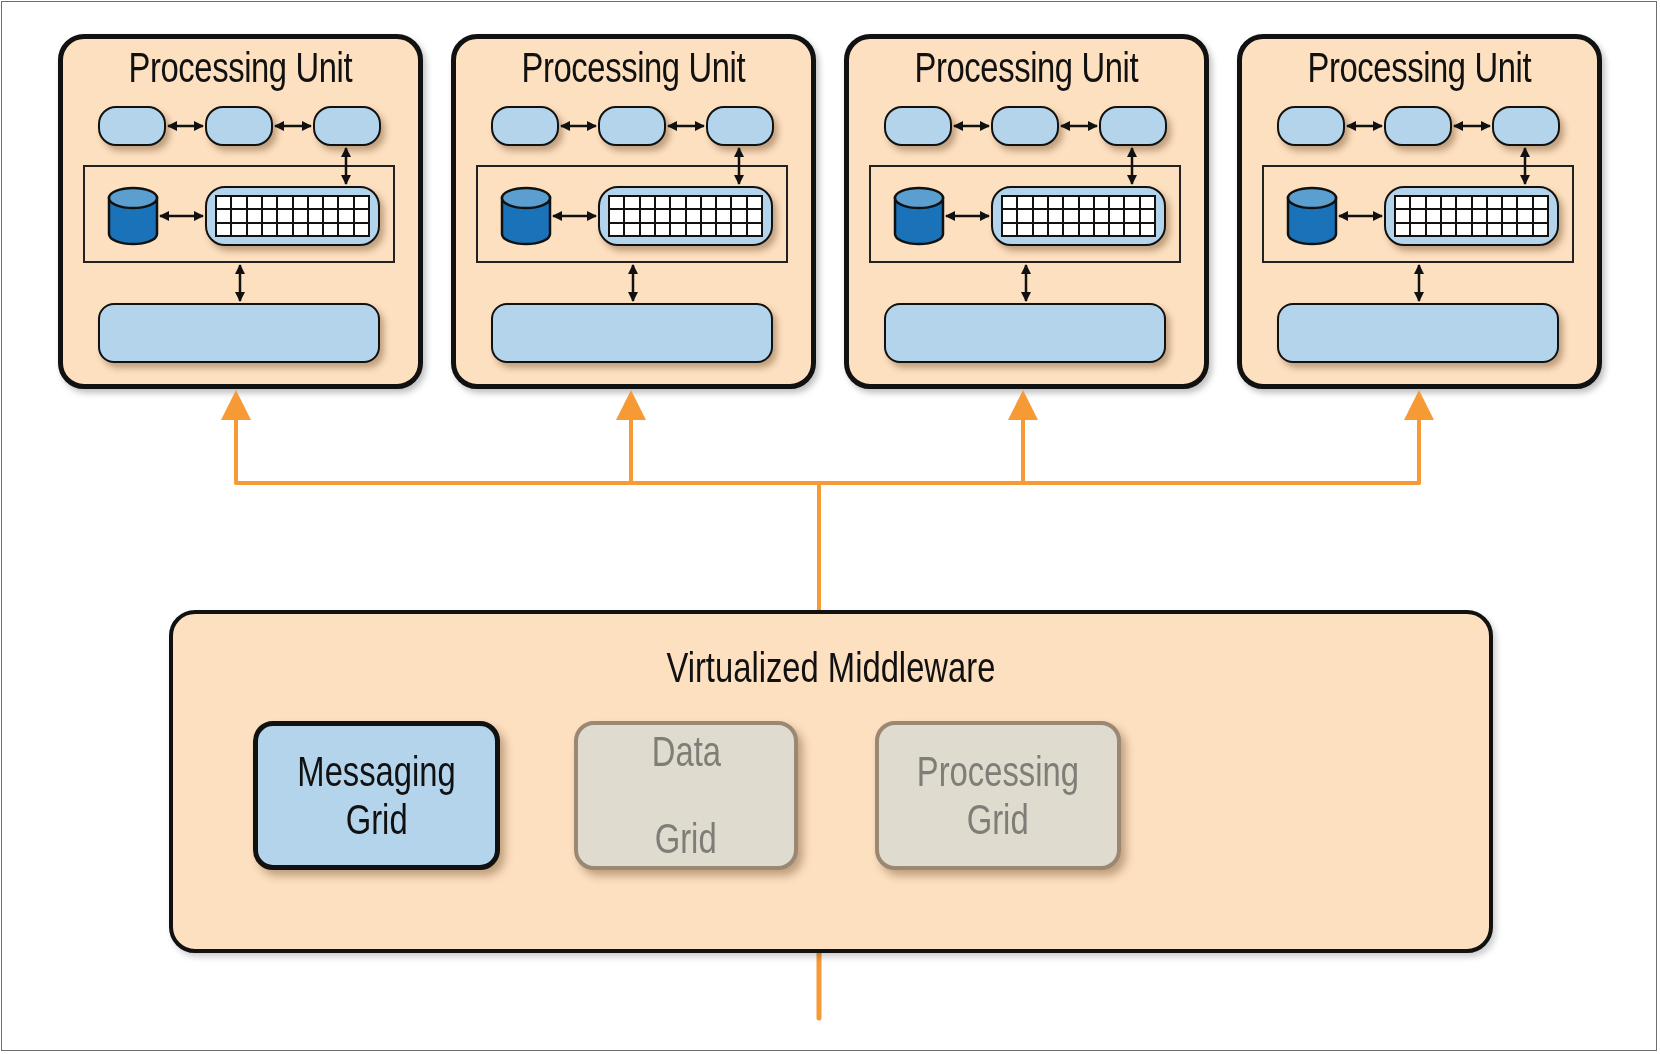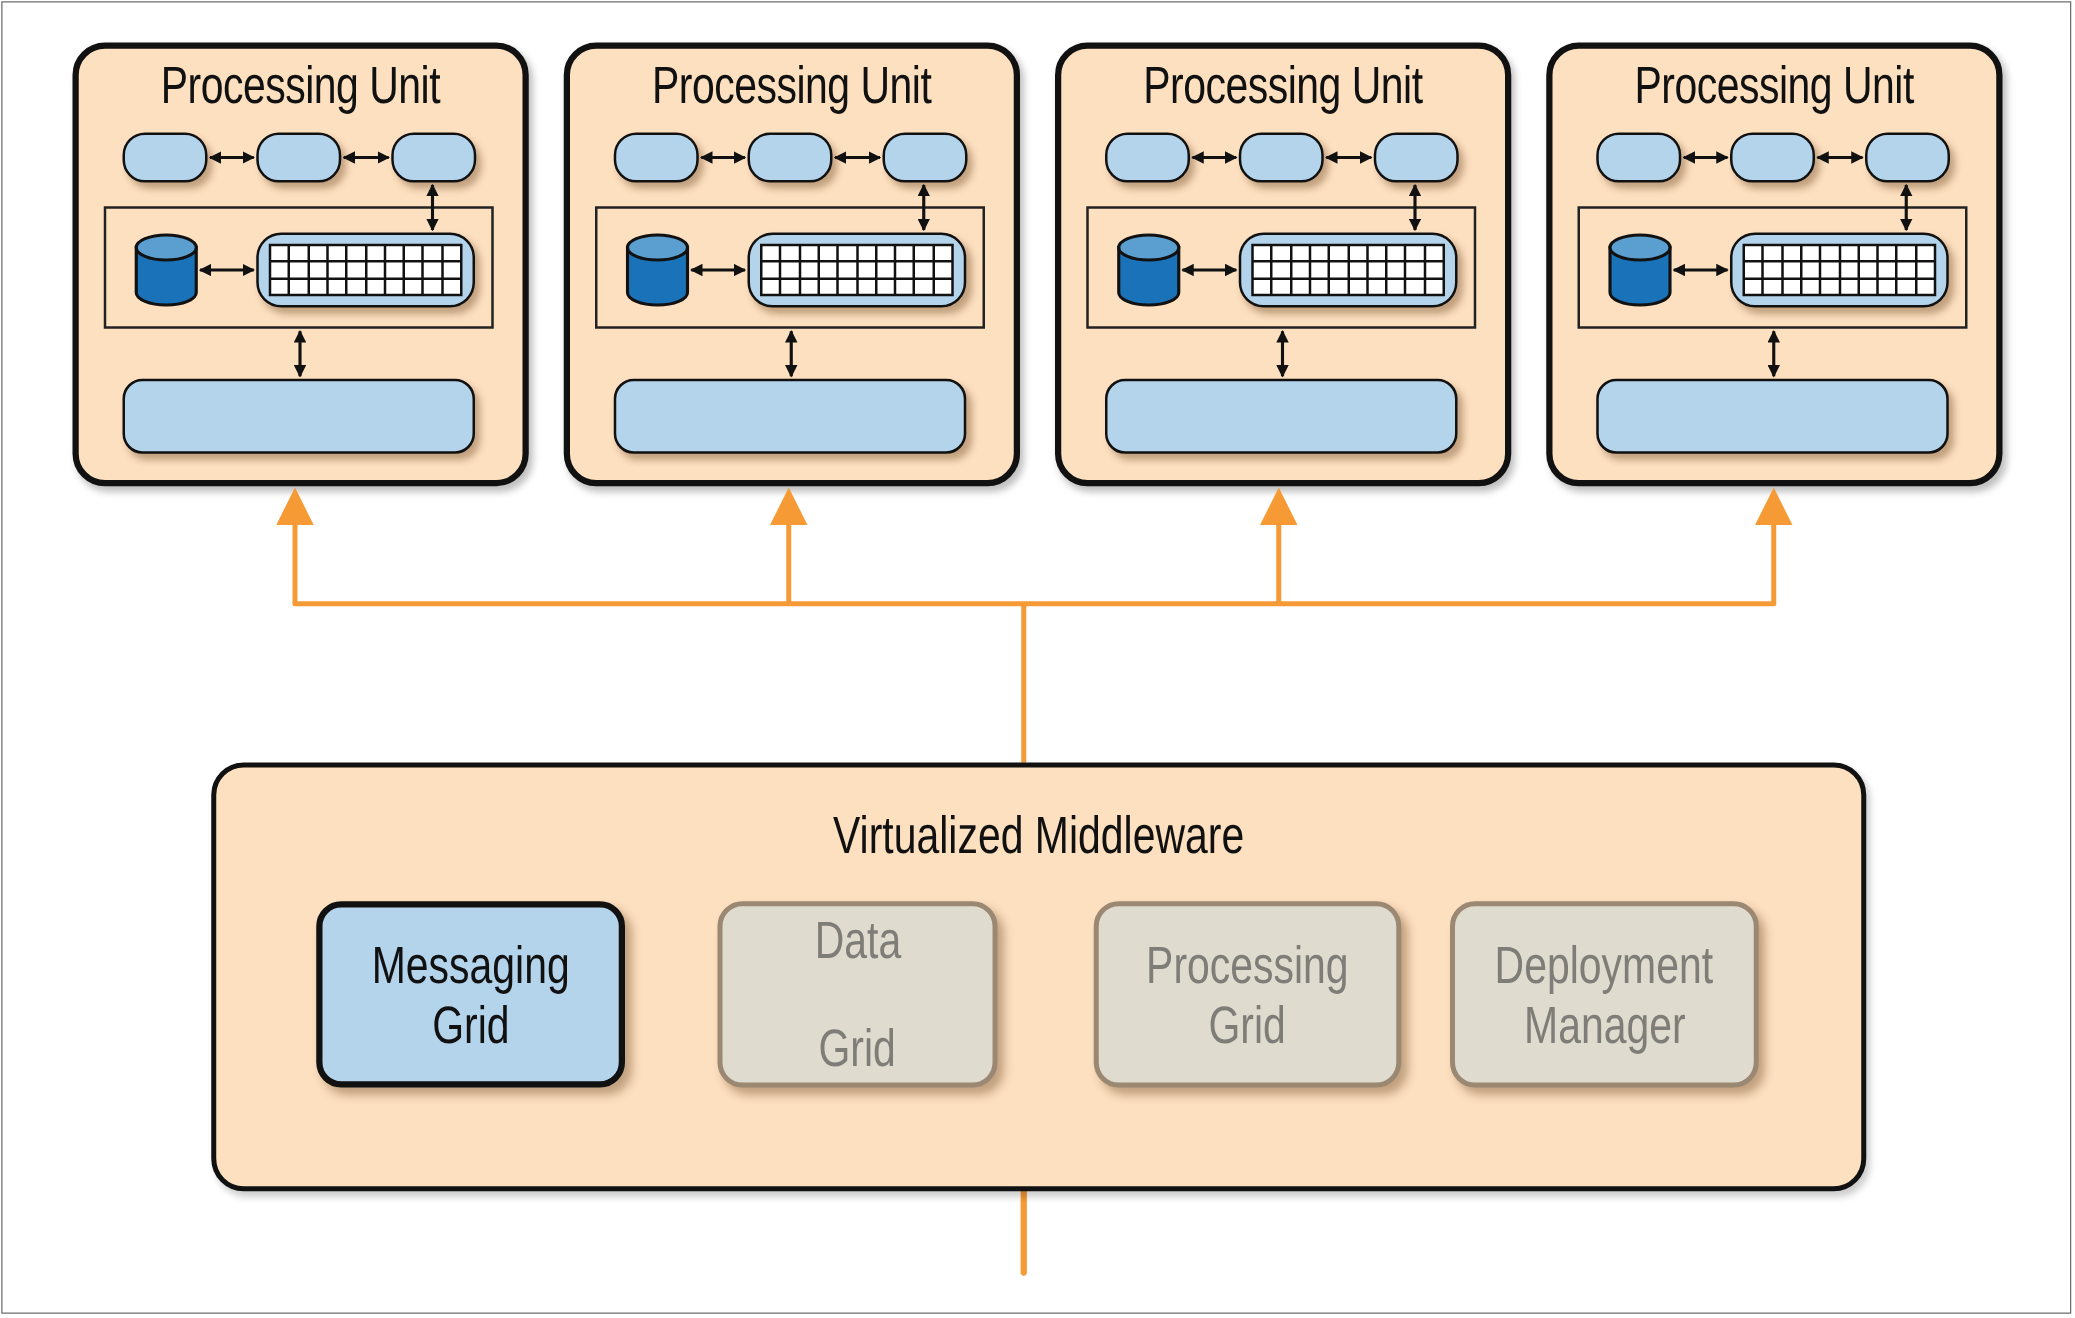--- a/index.html
+++ b/index.html
@@ -309,17 +309,13 @@
     <span>Grid</span>
   </div>
   <div class="comp inactive" style="left:401px;width:224px;gap:39px;">
     <span>Data</span>
     <span>Grid</span>
   </div>
   <div class="comp inactive" style="left:685px;width:246px;margin-left:17px;">
     <span>Processing</span>
     <span>Grid</span>
   </div>
-  <div class="comp inactive" style="left:987px;width:247px;">
-    <span>Deployment</span>
-    <span>Manager</span>
-  </div>
 </div>
 
 </body></html>

